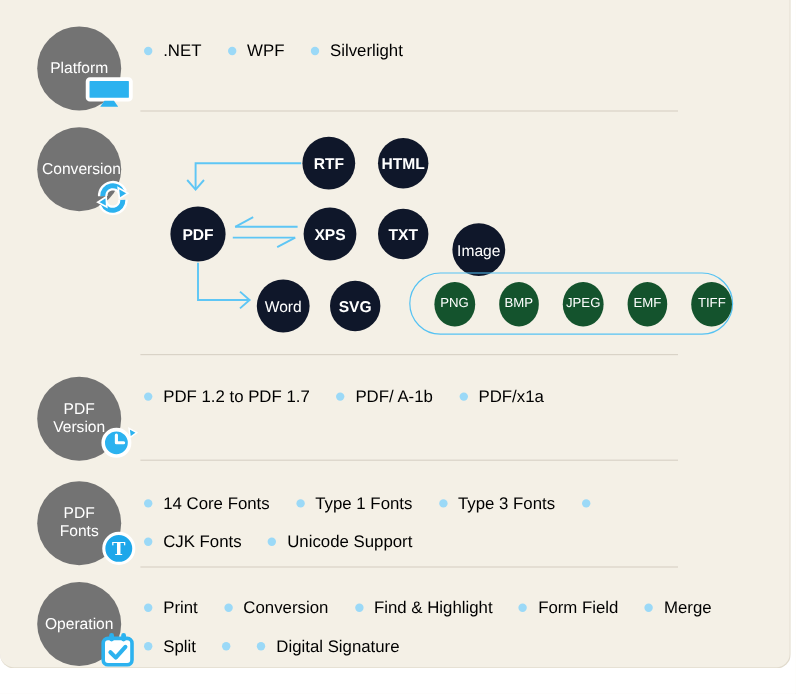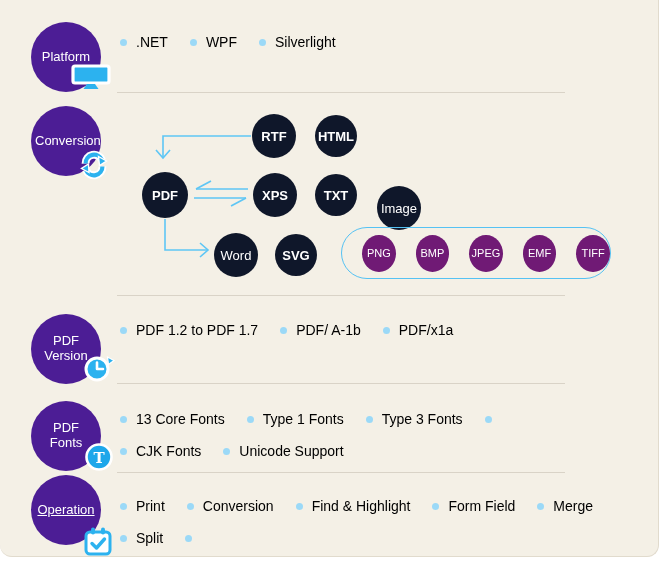--- a/index.html
+++ b/index.html
@@ -3,28 +3,28 @@
 <meta charset="utf-8">
 <style>
   html,body{margin:0;padding:0;background:#ffffff;}
   .page{position:relative;width:663px;height:578px;background:#ffffff;overflow:hidden;
         font-family:"Liberation Sans",sans-serif;}
   .panel{position:absolute;left:0;top:0;width:658px;height:556px;background:#f4f0e6;
          border-right:1px solid #e1dbcd;border-bottom:1px solid #e1dbcd;
          border-radius:0 0 12px 12px;}
   
   .sec-circle{position:absolute;width:70px;height:70px;border-radius:50%;
-              background:#4c1d95;color:#fff;display:flex;align-items:center;justify-content:center;
+              background:#737373;color:#fff;display:flex;align-items:center;justify-content:center;
               text-align:center;font-size:13px;line-height:1.15;padding:0;box-sizing:border-box;}
   .sec-circle .lbl{width:62px;}
   .c-platform{left:31px;top:22px;}
   .c-conversion{left:31px;top:106px;}
   .c-version{left:31px;top:314px;}
   .c-fonts{left:31px;top:401px;}
-  .c-operation{left:31px;top:475px;text-decoration:underline;}
+  .c-operation{left:31px;top:485px;}
   .badge{position:absolute;}
   .b-monitor{left:71px;top:64px;}
   .b-sync{left:76px;top:146px;}
   .b-clock{left:82px;top:351px;}
   .b-t{left:84px;top:442px;}
   .b-cal{left:83px;top:526px;}
   
   .divider{position:absolute;left:117px;width:448px;height:1px;background:#d9d3c7;}
   .d1{top:92px;} .d2{top:295px;} .d3{top:383px;} .d4{top:472px;}
   
@@ -42,21 +42,21 @@
   .n-html{left:315px;top:115px;width:42px;height:42px;}
   .n-pdf{left:142px;top:172px;width:46px;height:46px;}
   .n-xps{left:253px;top:173px;}
   .n-txt{left:315px;top:174px;width:42px;height:42px;}
   .n-image{left:377px;top:186px;font-weight:normal;}
   .n-word{left:214px;top:233px;font-weight:normal;text-align:center;}
   .n-svg{left:275px;top:234px;width:42px;height:42px;}
   .pill{position:absolute;left:341px;top:227px;width:270px;height:52px;border:1px solid #55c2f3;
         border-radius:27px;display:flex;align-items:center;justify-content:space-evenly;
         box-sizing:border-box;}
-  .fmt{width:37px;height:37px;border-radius:50%;background:#701a75;color:#fff;
+  .fmt{width:37px;height:37px;border-radius:50%;background:#14532d;color:#fff;
        display:flex;align-items:center;justify-content:center;font-size:11px;margin-left:20px;}
   .arrows{position:absolute;left:130px;top:105px;}
 </style>
 </head>
 <body>
 
 <div class="page">
   <div class="panel">
 
     <div class="sec-circle c-platform">
@@ -141,21 +141,21 @@
           <span class="bullet-item">
             <span class="bullet"></span>
             <span class="bullet-label">PDF/x1a</span>
           </span>
         </div>
       </div>
     <div class="content ct-fonts">
         <div class="bullet-row">
           <span class="bullet-item">
             <span class="bullet"></span>
-            <span class="bullet-label">13 Core Fonts</span>
+            <span class="bullet-label">14 Core Fonts</span>
           </span>
           <span class="bullet-item">
             <span class="bullet"></span>
             <span class="bullet-label">Type 1 Fonts</span>
           </span>
           <span class="bullet-item">
             <span class="bullet"></span>
             <span class="bullet-label">Type 3 Fonts</span>
           </span>
           <span class="bullet-item">
@@ -196,20 +196,24 @@
             <span class="bullet-label">Merge</span>
           </span>
         </div>
         <div class="bullet-row">
           <span class="bullet-item">
             <span class="bullet"></span>
             <span class="bullet-label">Split</span>
           </span>
           <span class="bullet-item">
             <span class="bullet"></span>
+          </span>
+          <span class="bullet-item">
+            <span class="bullet"></span>
+            <span class="bullet-label">Digital Signature</span>
           </span>
         </div>
       </div>
 
     <svg class="arrows" width="500" height="190" viewBox="0 0 500 190">
       <g fill="none" stroke="#5ec6f5" stroke-width="1.6">
 
         <polyline points="121,31 33,31 33,52"></polyline>
         <polyline points="26,45 33,53 40,45"></polyline>
 

